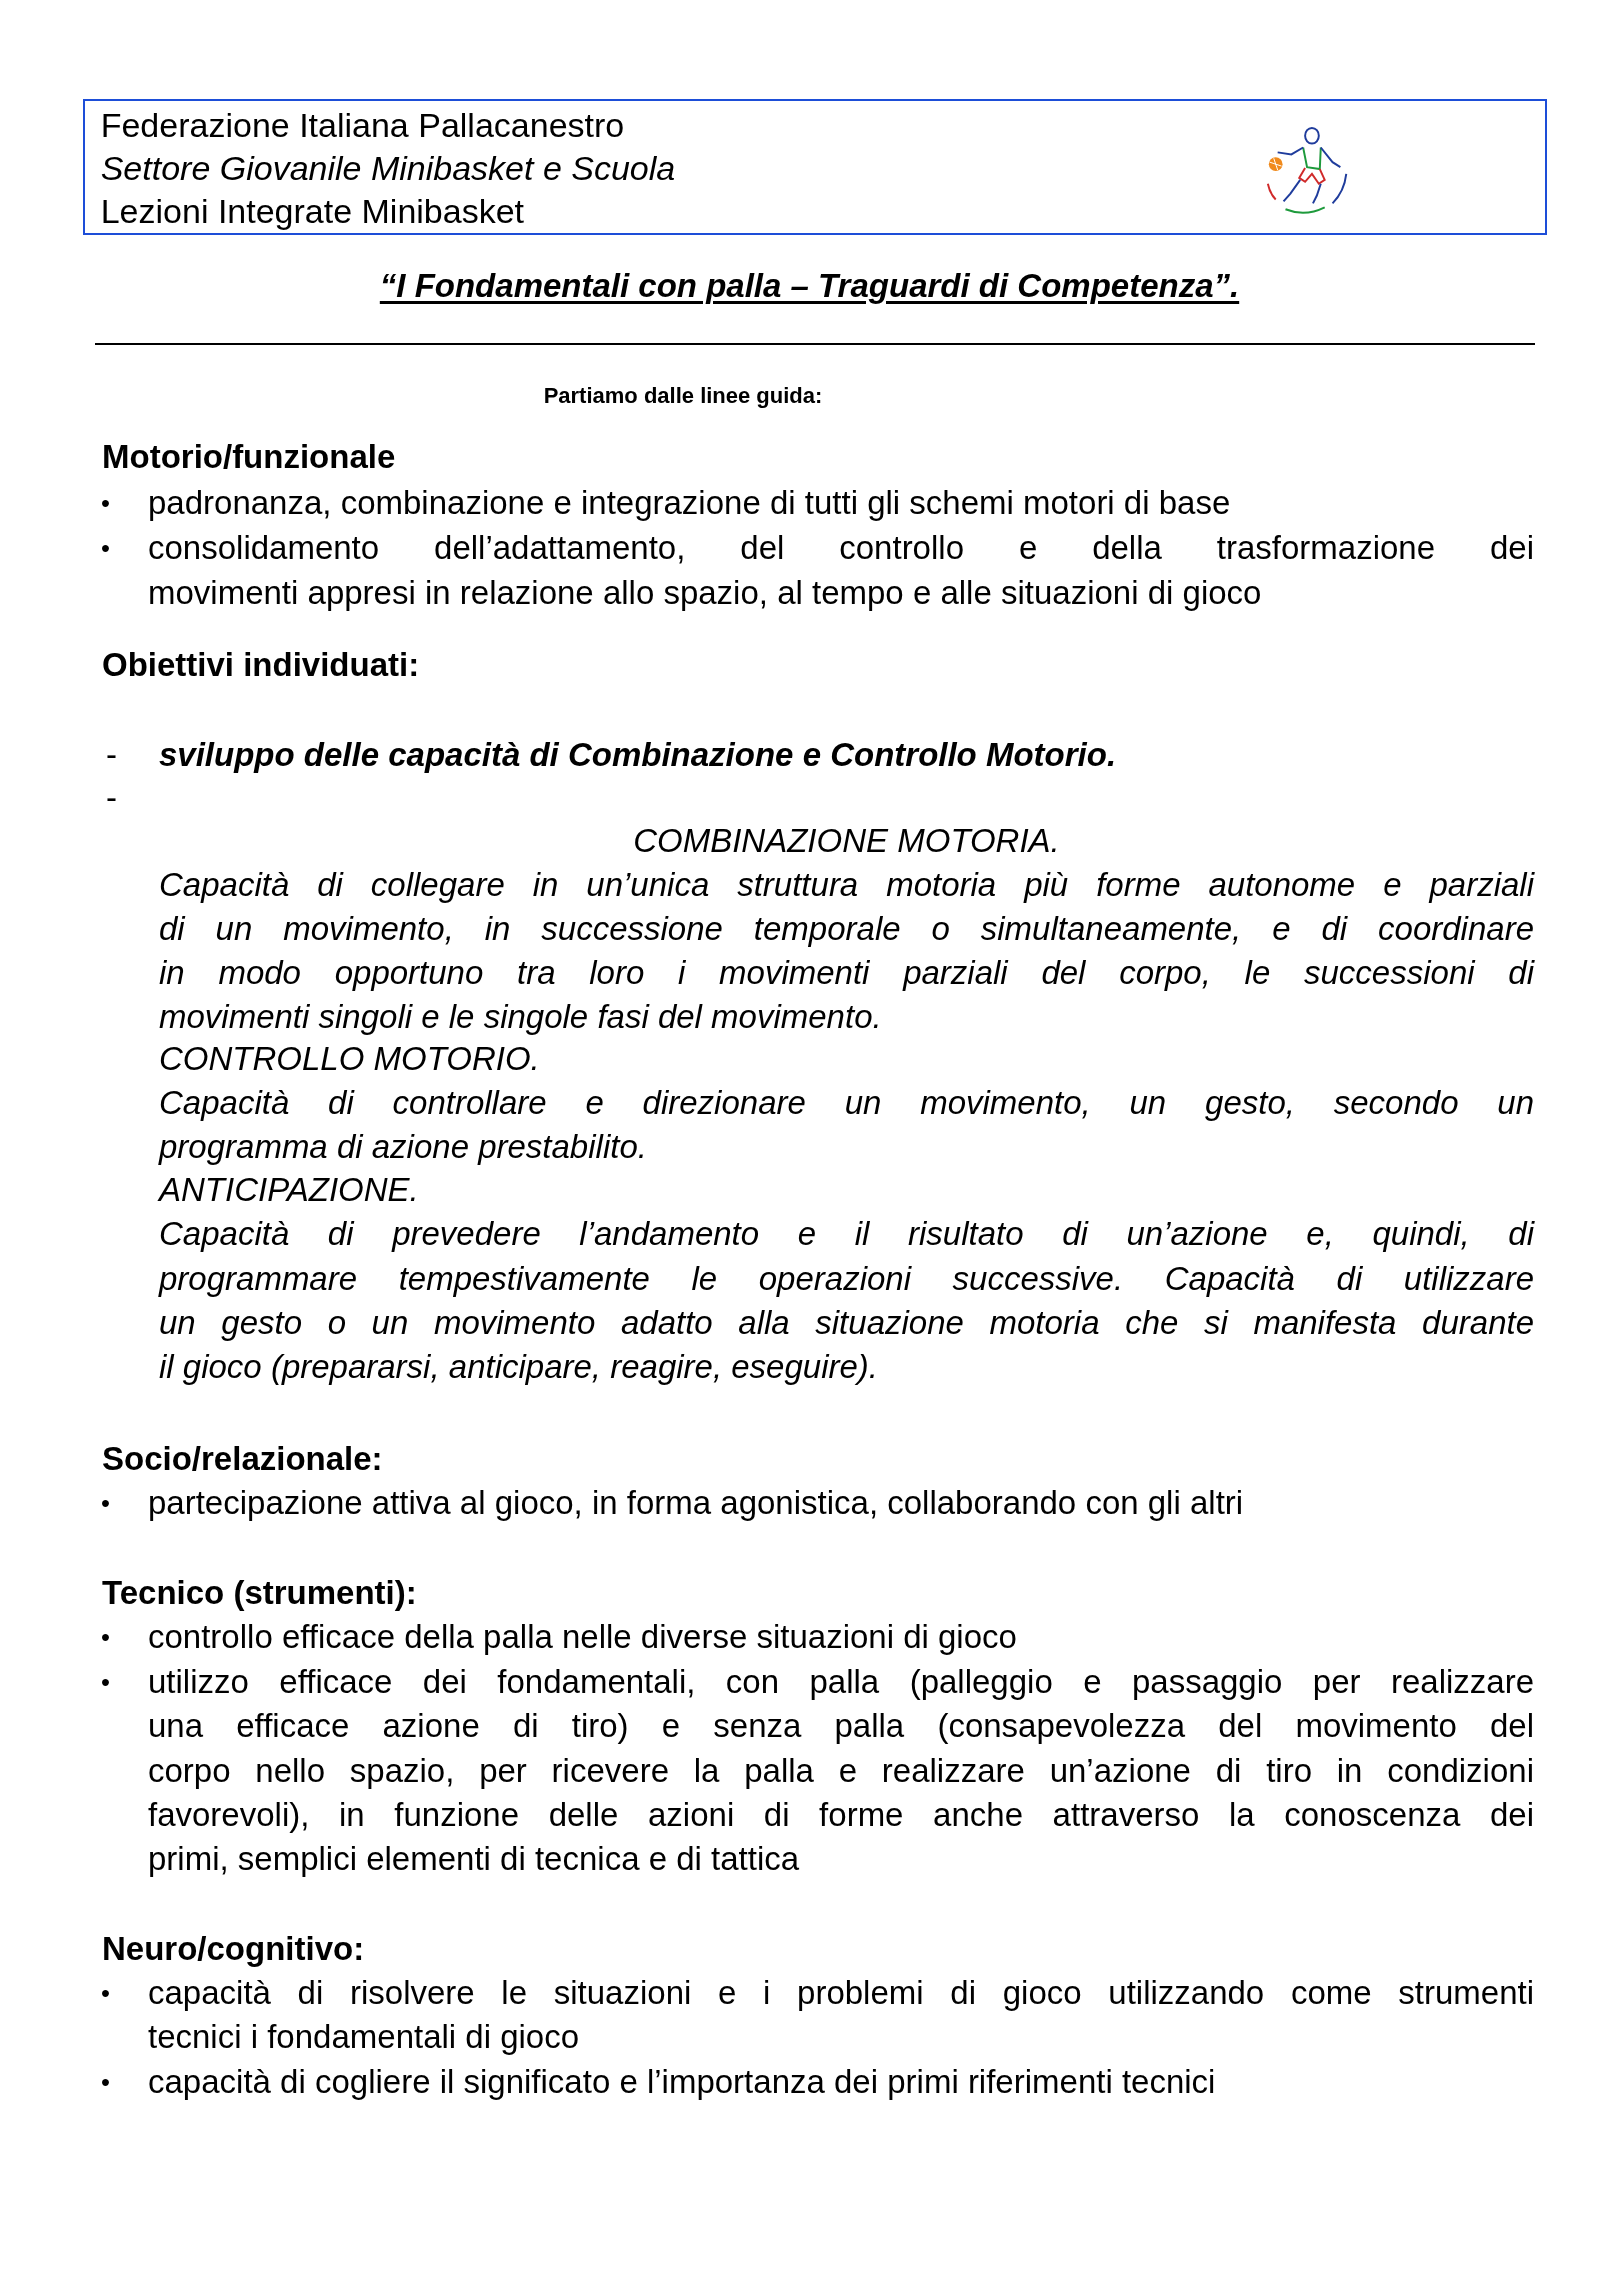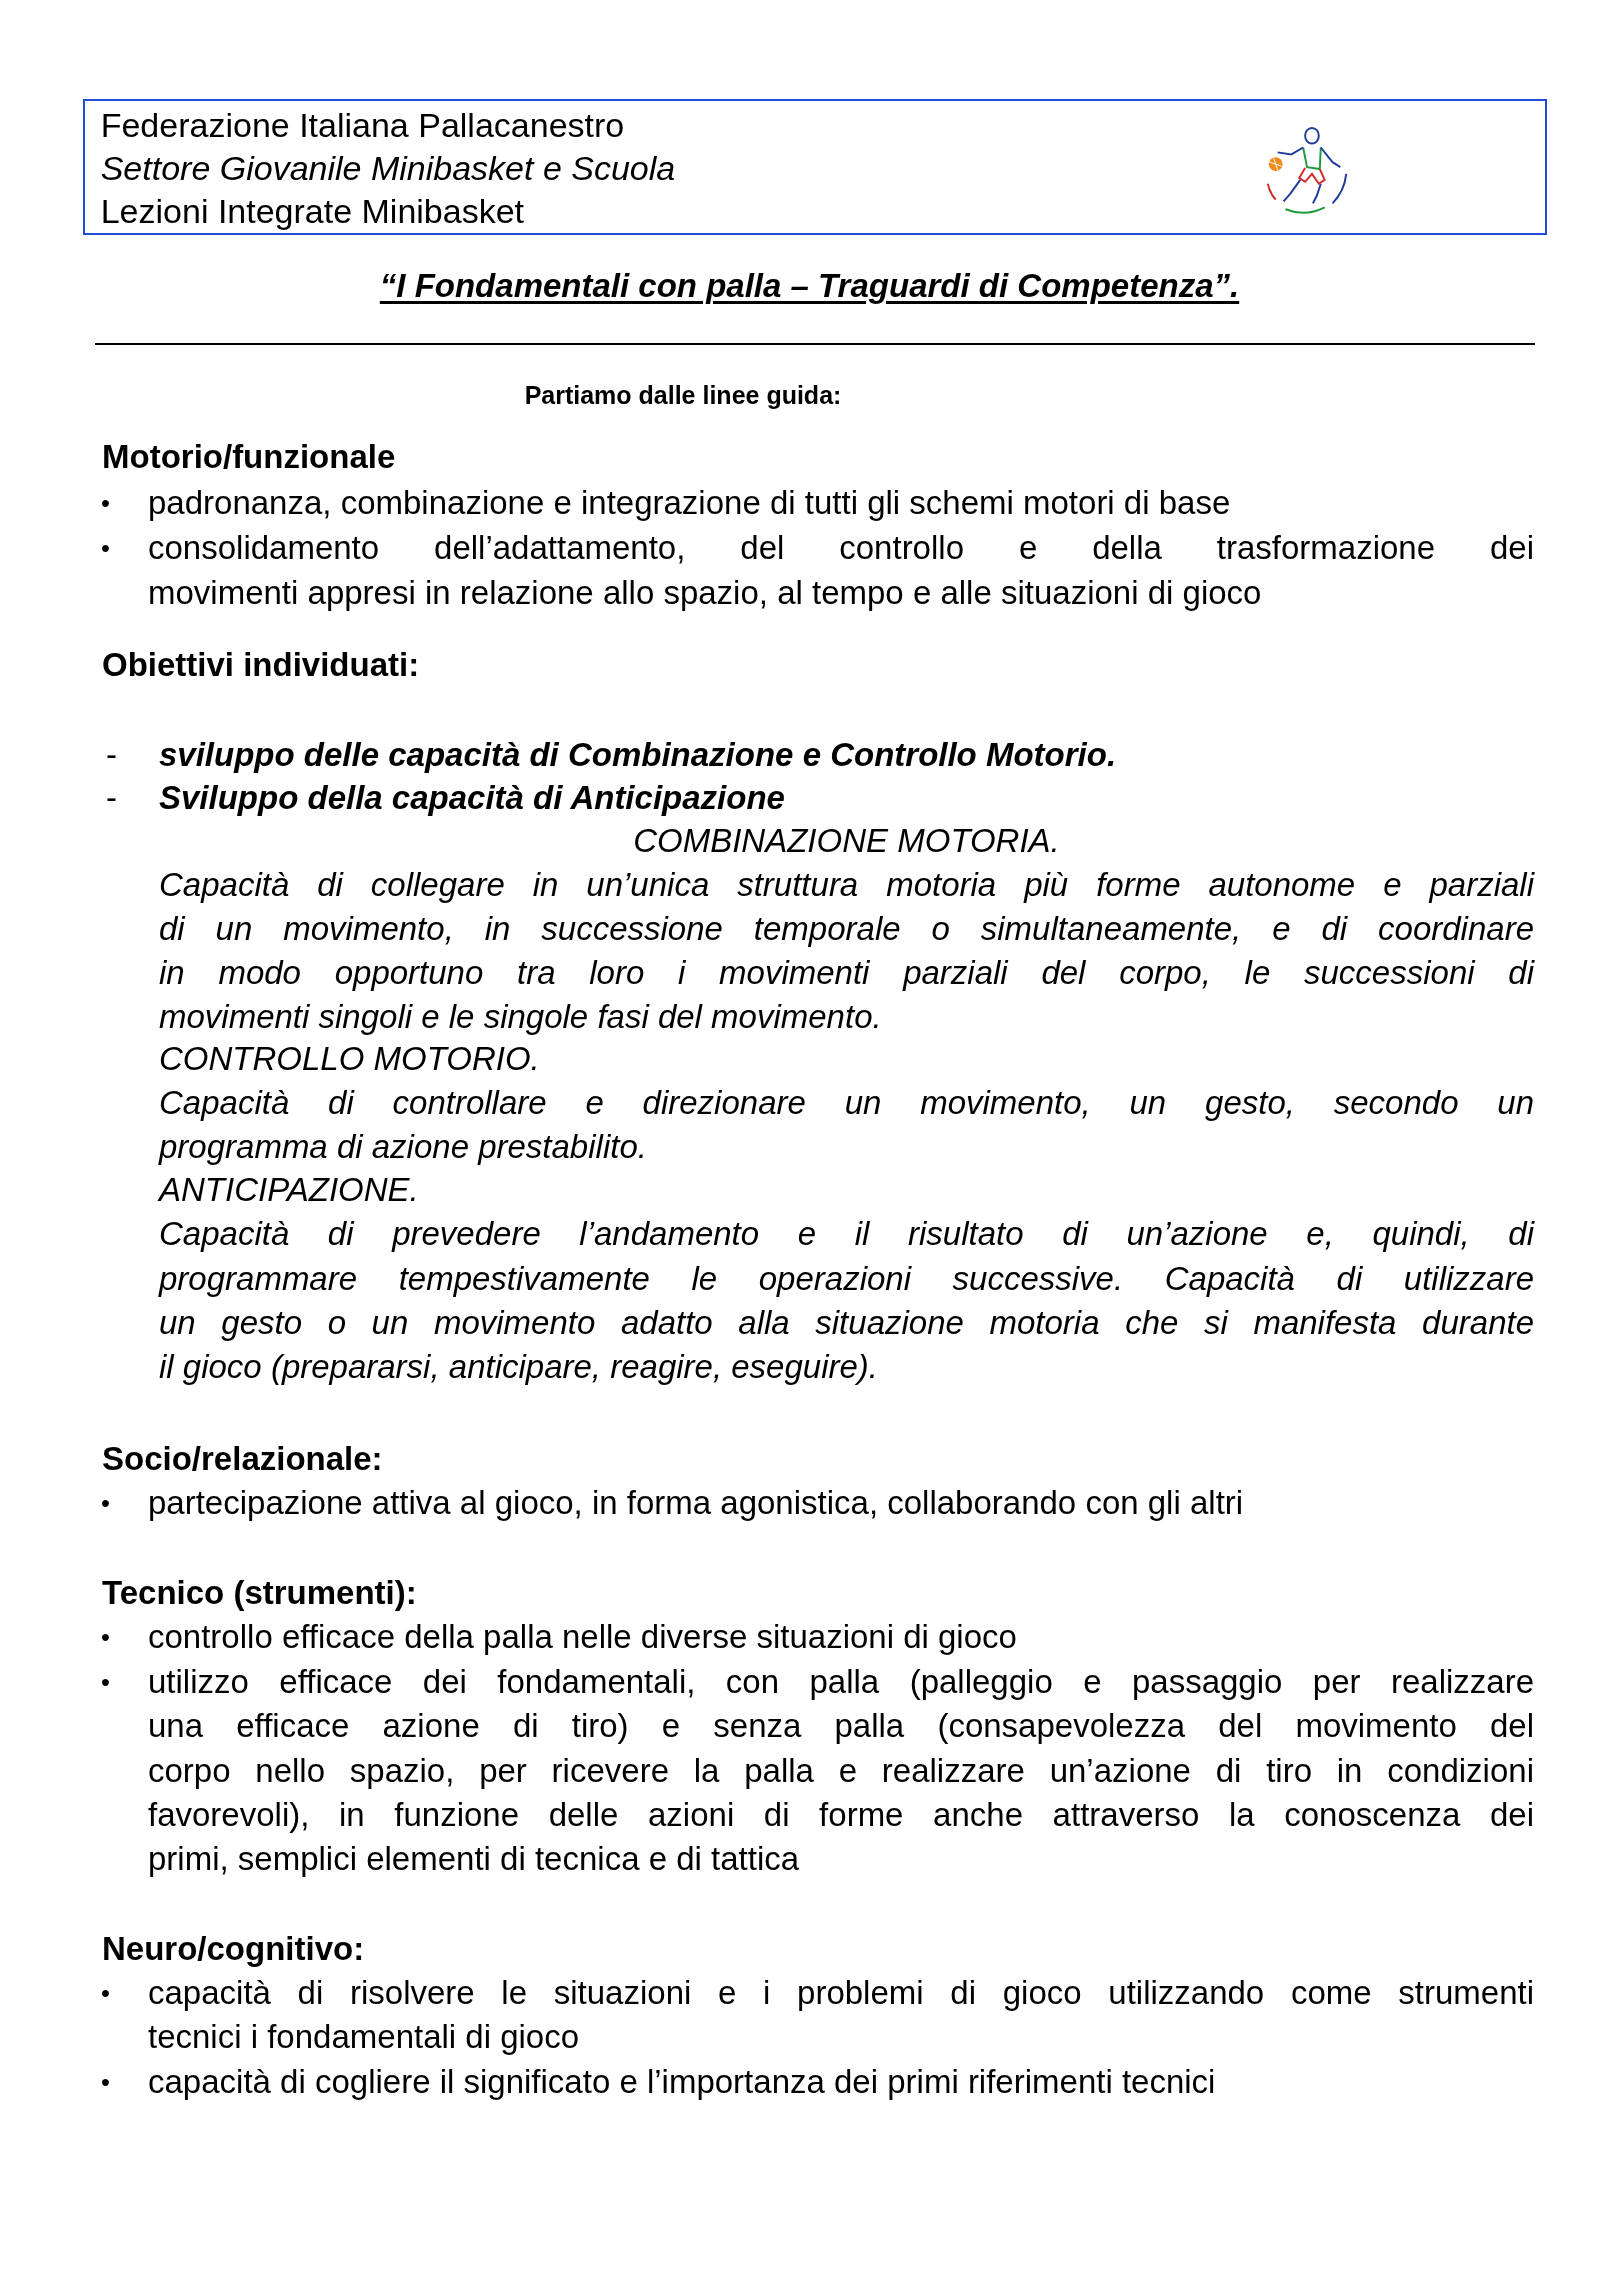--- a/index.html
+++ b/index.html
@@ -14,21 +14,21 @@
   .header-line.l2 { top: 46px; font-style: italic; }
   .header-line.l3 { top: 89px; }
   .logo { position: absolute; left: 1171px; top: 21.6px; width: 108px; height: 98px; }
 
   .title { position: absolute; left: 0; width: 1619px; top: 267px; text-align: center;
            font-size: 33px; font-weight: bold; font-style: italic; text-decoration: underline;
            text-decoration-thickness: 2.9px; text-underline-offset: 3.9px; white-space: nowrap; }
   .rule { position: absolute; left: 95px; top: 343px; width: 1440px; height: 0; border-top: 2px solid #000; }
 
   .subheading { position: absolute; left: 0; width: 1366px; top: 374px; text-align: center;
-                font-size: 25px; font-weight: bold; line-height: 43px; }
+                font-size: 22px; font-weight: bold; line-height: 43px; }
 
   .sec-head { position: absolute; left: 102px; font-size: 33px; font-weight: bold; line-height: 43px; white-space: nowrap; }
 
   .line { position: absolute; font-size: 33px; line-height: 44px; white-space: nowrap; }
   .just { text-align: justify; text-align-last: justify; white-space: normal; }
   .bullet { position: absolute; left: 101px; font-size: 25.5px; line-height: 44px; }
   .dash { position: absolute; left: 106px; font-size: 33px; line-height: 44px; }
   .bi { font-weight: bold; font-style: italic; }
   .it { font-style: italic; }
   .ind1 { left: 148px; width: 1386px; }
@@ -75,21 +75,20 @@
   <span class="bullet" style="top:481px;">•</span>
   <div class="line ind1" style="top:481px;">padronanza, combinazione e integrazione di tutti gli schemi motori di  base</div>
   <span class="bullet" style="top:526px;">•</span>
   <div class="line ind1 just" style="top:526px;">consolidamento dell’adattamento, del controllo e della trasformazione dei</div>
   <div class="line ind1" style="top:571px;">movimenti appresi in relazione  allo spazio, al tempo e alle situazioni di gioco</div>
 
   <div class="sec-head" style="top:643px;">Obiettivi individuati:</div>
   <span class="dash" style="top:733px;">-</span>
   <div class="line ind2 bi" style="top:733px;">sviluppo delle capacità di Combinazione e Controllo Motorio.</div>
   <span class="dash" style="top:776px;">-</span>
-  <div class="line ind2 bi" style="top:776px;">Sviluppo della capacità di Anticipazione</div>
 
   <div class="line ind2 it" style="top:819px;text-align:center;">COMBINAZIONE MOTORIA.</div>
   <div class="line ind2 it just" style="top:863px;">Capacità di collegare in un’unica struttura motoria più forme autonome e parziali</div>
   <div class="line ind2 it just" style="top:907px;">di un movimento, in successione temporale o simultaneamente, e di coordinare</div>
   <div class="line ind2 it just" style="top:951px;">in modo opportuno tra loro i movimenti parziali del corpo, le successioni di</div>
   <div class="line ind2 it" style="top:995px;">movimenti singoli e le singole fasi del movimento.</div>
 
   <div class="line ind2 it" style="top:1037px;">CONTROLLO MOTORIO.</div>
   <div class="line ind2 it just" style="top:1081px;">Capacità di controllare e direzionare un movimento, un gesto, secondo un</div>
   <div class="line ind2 it" style="top:1125px;">programma di azione prestabilito.</div>

